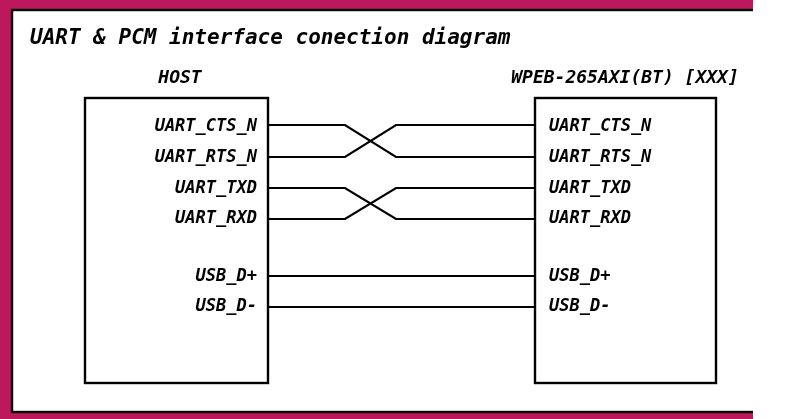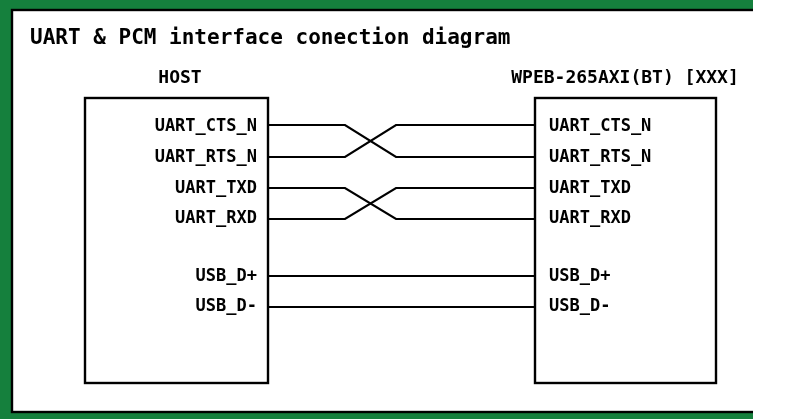--- a/index.html
+++ b/index.html
@@ -7,22 +7,23 @@
     padding: 0;
     background: #ffffff;
   }
   body {
     font-family: "DejaVu Sans Mono", "Liberation Mono", monospace;
   }
   #stage {
     position: relative;
     width: 753px;
     height: 419px;
-    background: #15803d;
+    background: #be185d;
     overflow: hidden;
+    font-style: italic;
   }
   svg#diagram {
     position: absolute;
     left: 0;
     top: 0;
     width: 800px;
     height: 419px;
   }
   .frame-rect {
     fill: #ffffff;

